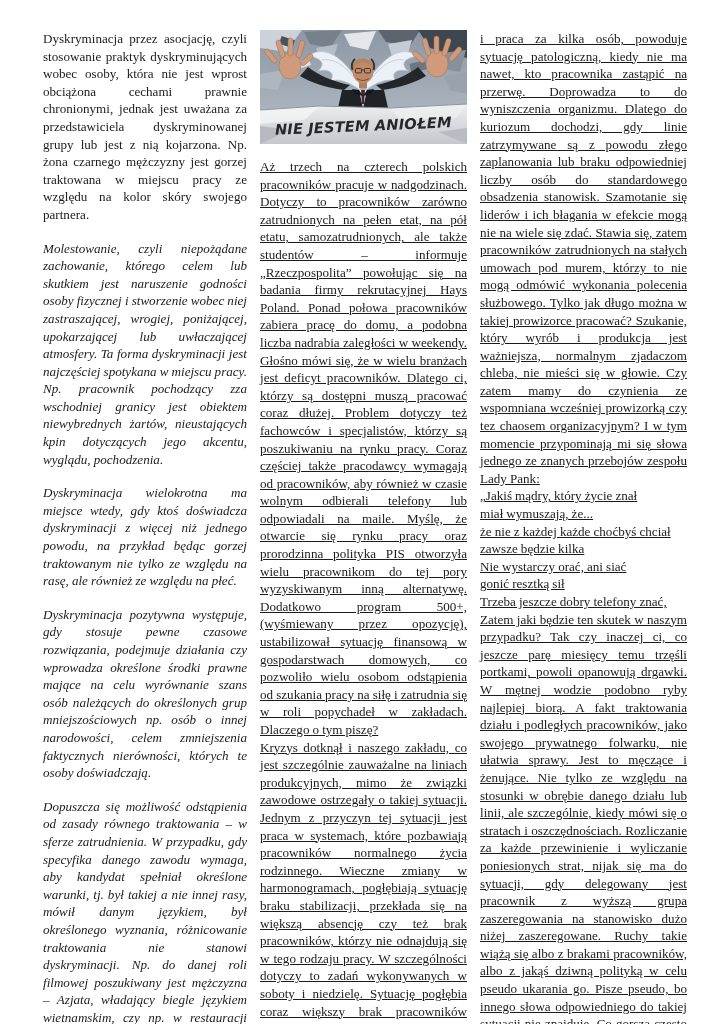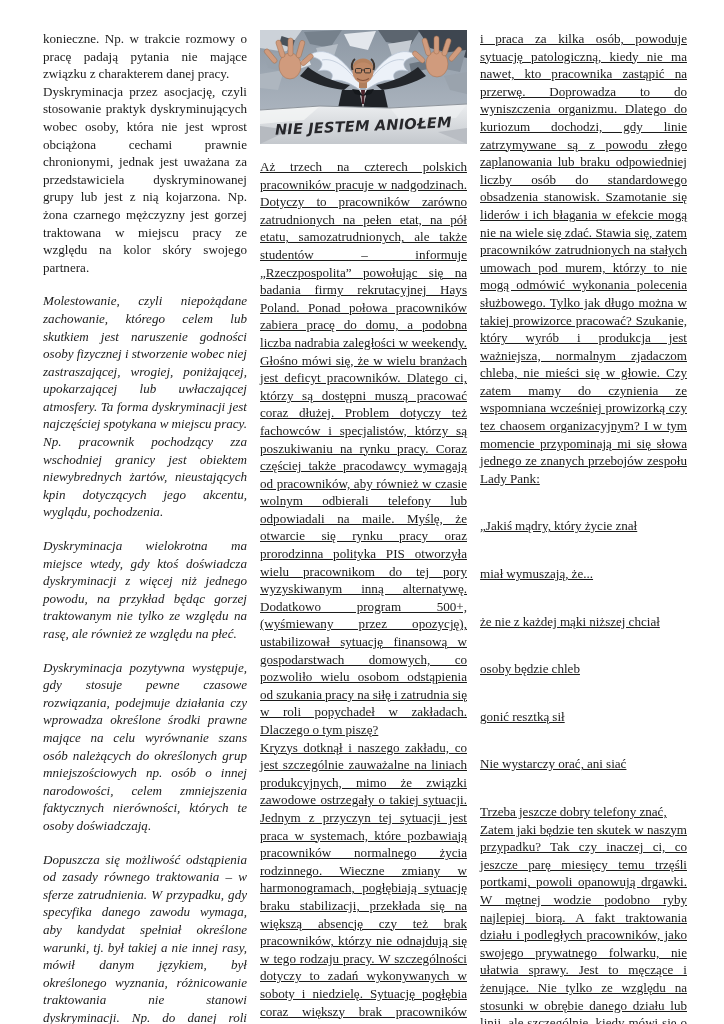--- a/index.html
+++ b/index.html
@@ -7,31 +7,30 @@
        font-family:"Liberation Serif", serif;color:#1b1b1b;}
   .page{box-sizing:border-box;width:724px;height:1024px;
         padding:30px 35px 14px 43px;display:flex;gap:13px;overflow:hidden;}
   .col{font-size:13.1px;line-height:17.6px;text-align:justify;
        hyphens:auto;-webkit-hyphens:auto;word-spacing:-0.2px;}
   .col-left{flex:0 0 204px;width:204px;}
   .col-mid,.col-right{flex:0 0 207px;width:207px;text-decoration:underline;}
   p{margin:0;}
   p.gap{margin-top:16px;font-style:italic;}
   .lyrics{text-align:left;}
-  .lyrics div{white-space:nowrap;margin-top:30px;}
+  .lyrics div{white-space:nowrap;}
   .photo{width:207px;height:114px;margin-bottom:14px;line-height:0;}
   .photo svg{display:block;width:207px;height:114px;}
 </style>
 </head>
 <body>
 
 <div class="page">
 
   <div class="col col-left">
-    <p>konieczne. Np. w trakcie rozmowy o pracę padają pytania nie mające związku z charakterem danej pracy.</p>
     <p>Dyskryminacja przez asocjację, czyli stosowanie praktyk dyskryminujących wobec osoby, która nie jest wprost obciążona cechami prawnie chronionymi, jednak jest uważana za przedstawiciela dyskryminowanej grupy lub jest z nią kojarzona. Np. żona czarnego mężczyzny jest gorzej traktowana w miejscu pracy ze względu na kolor skóry swojego partnera.</p>
     <p class="gap">Molestowanie, czyli niepożądane zachowanie, którego celem lub skutkiem jest naruszenie godności osoby fizycznej i stworzenie wobec niej zastraszającej, wrogiej, poniżającej, upokarzającej lub uwłaczającej atmosfery. Ta forma dyskryminacji jest najczęściej spotykana w miejscu pracy. Np. pracownik pochodzący zza wschodniej granicy jest obiektem niewybrednych żartów, nieustających kpin dotyczących jego akcentu, wyglądu, pochodzenia.</p>
     <p class="gap">Dyskryminacja wielokrotna ma miejsce wtedy, gdy ktoś doświadcza dyskryminacji z więcej niż jednego powodu, na przykład będąc gorzej traktowanym nie tylko ze względu na rasę, ale również ze względu na płeć.</p>
     <p class="gap">Dyskryminacja pozytywna występuje, gdy stosuje pewne czasowe rozwiązania, podejmuje działania czy wprowadza określone środki prawne mające na celu wyrównanie szans osób należących do określonych grup mniejszościowych np. osób o innej narodowości, celem zmniejszenia faktycznych nierówności, których te osoby doświadczają.</p>
     <p class="gap">Dopuszcza się możliwość odstąpienia od zasady równego traktowania – w sferze zatrudnienia. W przypadku, gdy specyfika danego zawodu wymaga, aby kandydat spełniał określone warunki, tj. był takiej a nie innej rasy, mówił danym językiem, był określonego wyznania, różnicowanie traktowania nie stanowi dyskryminacji. Np. do danej roli filmowej poszukiwany jest mężczyzna – Azjata, władający biegle językiem wietnamskim, czy np. w restauracji serwującej kuchnię typową dla danej kultury poszukiwany jest kelner o określonym wyglądzie podkreślający autentyzm tego miejsca.</p>
 
   </div>
 
   <div class="col col-mid">
     <div class="photo">
@@ -121,23 +120,23 @@
     </div>
     <p>Aż trzech na czterech polskich pracowników pracuje w nadgodzinach. Dotyczy to pracowników zarówno zatrudnionych na pełen etat, na pół etatu, samozatrudnionych, ale także studentów – informuje „Rzeczpospolita” powołując się na badania firmy rekrutacyjnej Hays Poland. Ponad połowa pracowników zabiera pracę do domu, a podobna liczba nadrabia zaległości w weekendy. Głośno mówi się, że w wielu branżach jest deficyt pracowników. Dlatego ci, którzy są dostępni muszą pracować coraz dłużej. Problem dotyczy też fachowców i specjalistów, którzy są poszukiwaniu na rynku pracy. Coraz częściej także pracodawcy wymagają od pracowników, aby również w czasie wolnym odbierali telefony lub odpowiadali na maile. Myślę, że otwarcie się rynku pracy oraz prorodzinna polityka PIS otworzyła wielu pracownikom do tej pory wyzyskiwanym inną alternatywę. Dodatkowo program 500+, (wyśmiewany przez opozycję), ustabilizował sytuację finansową w gospodarstwach domowych, co pozwoliło wielu osobom odstąpienia od szukania pracy na siłę i zatrudnia się w roli popychadeł w zakładach. Dlaczego o tym piszę?</p>
     <p>Kryzys dotknął i naszego zakładu, co jest szczególnie zauważalne na liniach produkcyjnych, mimo że związki zawodowe ostrzegały o takiej sytuacji. Jednym z przyczyn tej sytuacji jest praca w systemach, które pozbawiają pracowników normalnego życia rodzinnego. Wieczne zmiany w harmonogramach, pogłębiają sytuację braku stabilizacji, przekłada się na większą absencję czy też brak pracowników, którzy nie odnajdują się w tego rodzaju pracy. W szczególności dotyczy to zadań wykonywanych w soboty i niedzielę. Sytuację pogłębia coraz większy brak pracowników agencji pracy tymczasowej, którzy i tak w te dni rzadko wykonywali pracę. Innym zauważalnym symptomem zmiany rynku jest ciągła rotacja i nowe „twarze”, które mimo wykazywanej chęci pracy, wymuszają na starych pracownikach ciągłą uwagę. Powoduje to bardzo nerwową atmosferę oraz zmęczenie. Aby praca była prawidłowa i spokojna, musi być wykonywana przez grupę pracowników, którzy nie tylko maja do siebie zaufanie, ale wiedza, co od każdego można wymagać. Szarpanina</p>
   </div>
 
   <div class="col col-right">
     <p>i praca za kilka osób, powoduje sytuację patologiczną, kiedy nie ma nawet, kto pracownika zastąpić na przerwę. Doprowadza to do wyniszczenia organizmu. Dlatego do kuriozum dochodzi, gdy linie zatrzymywane są z powodu złego zaplanowania lub braku odpowiedniej liczby osób do standardowego obsadzenia stanowisk. Szamotanie się liderów i ich błagania w efekcie mogą nie na wiele się zdać. Stawia się, zatem pracowników zatrudnionych na stałych umowach pod murem, którzy to nie mogą odmówić wykonania polecenia służbowego. Tylko jak długo można w takiej prowizorce pracować?  Szukanie, który wyrób i produkcja jest ważniejsza, normalnym zjadaczom chleba, nie mieści się w głowie. Czy zatem mamy do czynienia ze wspomniana wcześniej prowizorką czy tez chaosem organizacyjnym?  I w tym momencie przypominają mi się słowa jednego ze znanych przebojów zespołu Lady Pank:</p>
     <div class="lyrics">
       <div>„Jakiś mądry, który życie znał</div>
       <div>miał wymuszają, że...</div>
-      <div>że nie z każdej mąki niższej chciał</div>
-      <div>osoby będzie chleb</div>
+      <div>że nie z każdej każde choćbyś chciał</div>
+      <div>zawsze będzie kilka</div>
+      <div>Nie wystarczy orać, ani siać</div>
       <div>gonić resztką sił</div>
-      <div>Nie wystarczy orać, ani siać</div>
       <div>Trzeba jeszcze dobry telefony znać,</div>
     </div>
     <p>Zatem jaki będzie ten skutek w naszym przypadku? Tak czy inaczej ci, co jeszcze parę miesięcy temu trzęśli portkami, powoli opanowują drgawki. W mętnej wodzie podobno ryby najlepiej biorą. A fakt traktowania działu i podległych pracowników, jako swojego prywatnego folwarku, nie ułatwia sprawy. Jest to męczące i żenujące. Nie tylko ze względu na stosunki w obrębie danego działu lub linii, ale szczególnie, kiedy mówi się o stratach i oszczędnościach. Rozliczanie za każde przewinienie i wyliczanie poniesionych strat, nijak się ma do sytuacji, gdy delegowany jest pracownik z wyższą grupa zaszeregowania na stanowisko dużo niżej zaszeregowane. Ruchy takie wiążą się albo z brakami pracowników, albo z jakąś dziwną polityką w celu pseudo ukarania go. Pisze pseudo, bo innego słowa odpowiedniego do takiej sytuacji nie znajduję. Co gorsza często zdarza się, że za tą osobę deleguje się z niższej kategorii płacąc dodatek. Kończąc nie będę odkrywczy, że sytuacja na rynku pracy wymusi pewne ruchy, o których związki zawodowe w Polsce mówiły już od dawna. Dlatego mimo posiadanej niezłej osłony socjalnej, pora, aby kierownictwo zrewidowało swoje stanowisko i podejście do pracowników fizycznych.  Sama płaca to nie wszystko, co jest oczekiwane.</p>
 
   </div>
 
 </div>
 
 </body></html>

